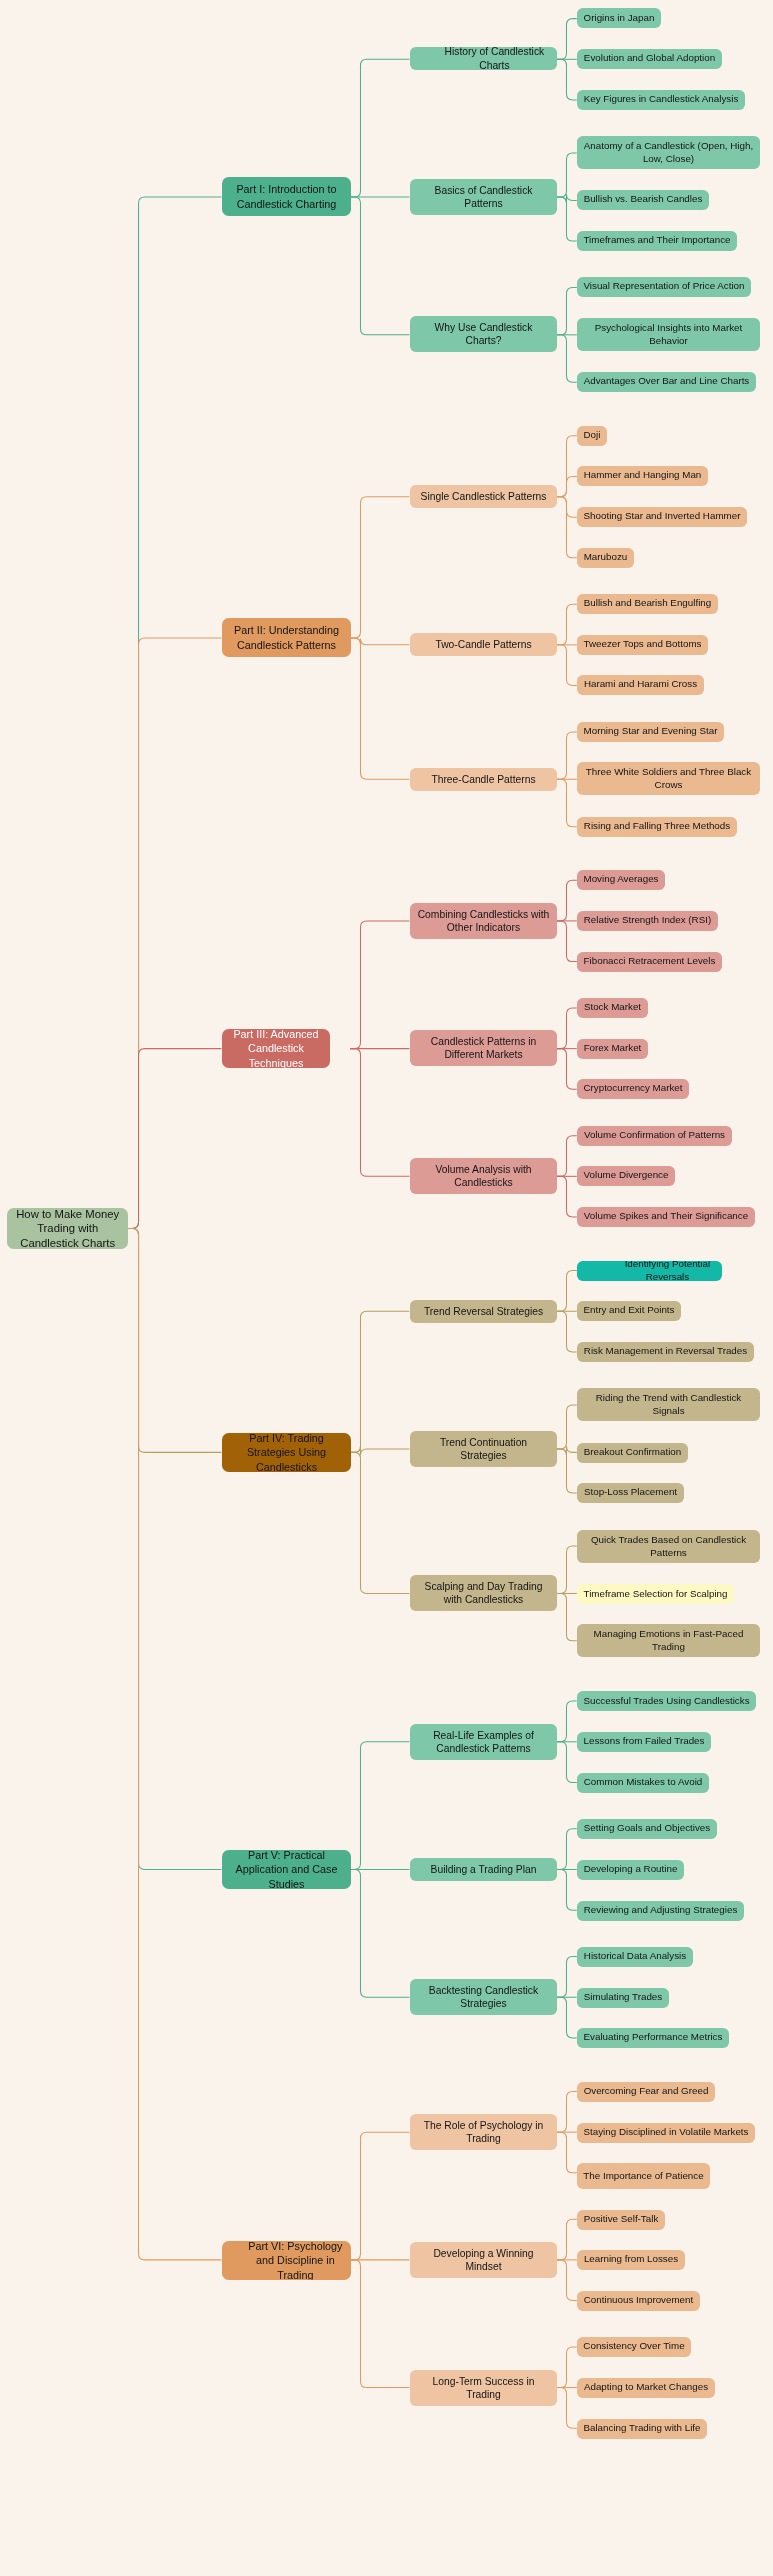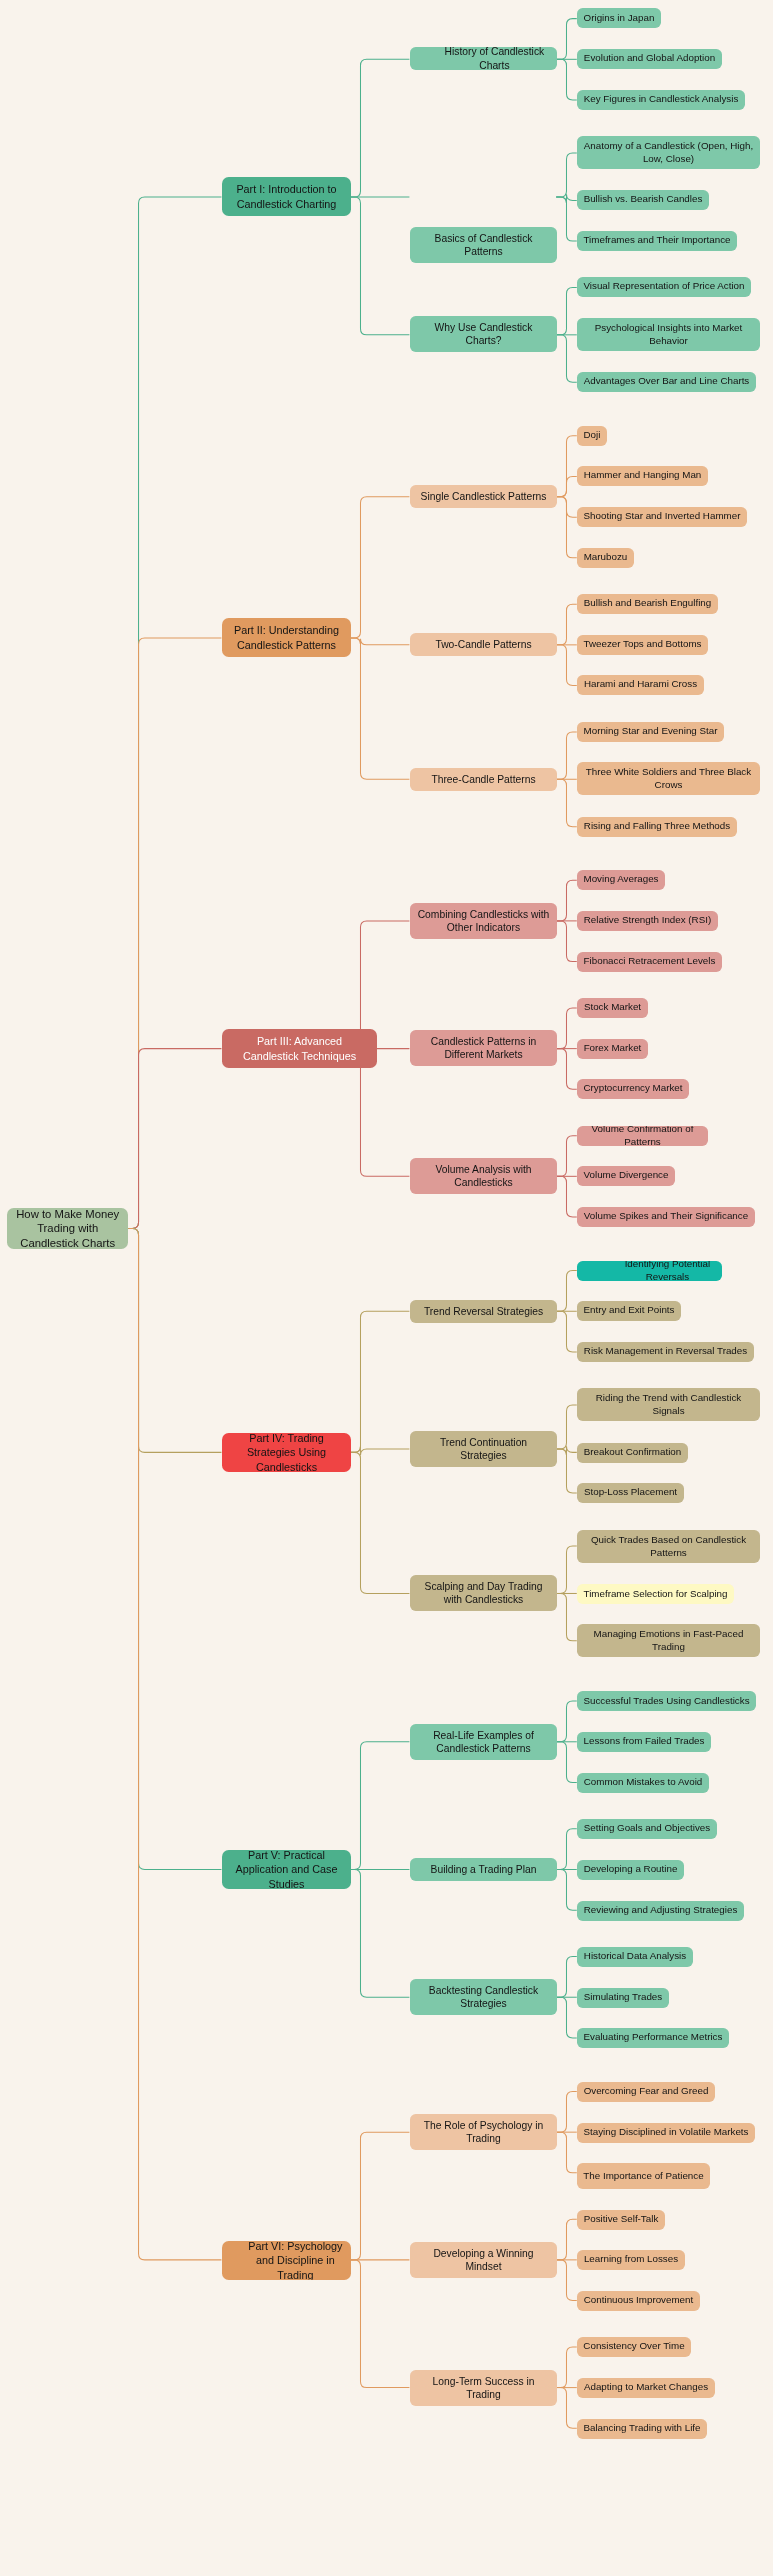--- a/index.html
+++ b/index.html
@@ -141,21 +141,21 @@
     </div>
     <div class="node node-leaf" style="left: 577px; top: 136px; width: 183px; height: 33px; background: rgb(126, 200, 169); color: rgb(20, 20, 20);">
       <span class="node-label">Anatomy of a Candlestick (Open, High, Low, Close)</span>
     </div>
     <div class="node node-leaf" style="left: 577px; top: 190px; width: 132px; height: 19.6px; background: rgb(126, 200, 169); color: rgb(20, 20, 20);">
       <span class="node-label">Bullish vs. Bearish Candles</span>
     </div>
     <div class="node node-leaf" style="left: 577px; top: 231px; width: 160px; height: 19.6px; background: rgb(126, 200, 169); color: rgb(20, 20, 20);">
       <span class="node-label">Timeframes and Their Importance</span>
     </div>
-    <div class="node node-mid" style="left: 410px; top: 179px; width: 147px; height: 36px; background: rgb(126, 200, 169); color: rgb(20, 20, 20); margin-top: 48px;">
+    <div class="node node-mid" style="left: 410px; top: 179px; width: 147px; height: 36px; background: rgb(126, 200, 169); color: rgb(20, 20, 20);">
       <span class="node-label">Basics of Candlestick Patterns</span>
     </div>
     <div class="node node-leaf" style="left: 577px; top: 277px; width: 174px; height: 19.6px; background: rgb(126, 200, 169); color: rgb(20, 20, 20);">
       <span class="node-label">Visual Representation of Price Action</span>
     </div>
     <div class="node node-leaf" style="left: 577px; top: 318px; width: 183px; height: 33px; background: rgb(126, 200, 169); color: rgb(20, 20, 20);">
       <span class="node-label">Psychological Insights into Market Behavior</span>
     </div>
     <div class="node node-leaf" style="left: 577px; top: 372px; width: 179px; height: 19.6px; background: rgb(126, 200, 169); color: rgb(20, 20, 20);">
       <span class="node-label">Advantages Over Bar and Line Charts</span>
@@ -225,33 +225,33 @@
     </div>
     <div class="node node-leaf" style="left: 577px; top: 1039px; width: 71px; height: 19.6px; background: rgb(221, 155, 150); color: rgb(20, 20, 20);">
       <span class="node-label">Forex Market</span>
     </div>
     <div class="node node-leaf" style="left: 577px; top: 1079px; width: 112px; height: 19.6px; background: rgb(221, 155, 150); color: rgb(20, 20, 20);">
       <span class="node-label">Cryptocurrency Market</span>
     </div>
     <div class="node node-mid" style="left: 410px; top: 1030px; width: 147px; height: 36px; background: rgb(221, 155, 150); color: rgb(20, 20, 20);">
       <span class="node-label">Candlestick Patterns in Different Markets</span>
     </div>
-    <div class="node node-leaf" style="left: 577px; top: 1126px; width: 131px; height: 19.6px; background: rgb(221, 155, 150); color: rgb(20, 20, 20);">
+    <div class="node node-leaf" style="left: 577px; top: 1126px; width: 155px; height: 19.6px; background: rgb(221, 155, 150); color: rgb(20, 20, 20);">
       <span class="node-label">Volume Confirmation of Patterns</span>
     </div>
     <div class="node node-leaf" style="left: 577px; top: 1166px; width: 98px; height: 19.6px; background: rgb(221, 155, 150); color: rgb(20, 20, 20);">
       <span class="node-label">Volume Divergence</span>
     </div>
     <div class="node node-leaf" style="left: 577px; top: 1207px; width: 178px; height: 19.6px; background: rgb(221, 155, 150); color: rgb(20, 20, 20);">
       <span class="node-label">Volume Spikes and Their Significance</span>
     </div>
     <div class="node node-mid" style="left: 410px; top: 1158px; width: 147px; height: 36px; background: rgb(221, 155, 150); color: rgb(20, 20, 20);">
       <span class="node-label">Volume Analysis with Candlesticks</span>
     </div>
-    <div class="node node-branch" style="left: 222px; top: 1029px; width: 155px; height: 39px; background: rgb(201, 106, 99); color: rgb(255, 255, 255);">
+    <div class="node node-branch" style="left: 222px; top: 1029px; width: 108px; height: 39px; background: rgb(201, 106, 99); color: rgb(255, 255, 255);">
       <span class="node-label">Part III: Advanced Candlestick Techniques</span>
     </div>
     <div class="node node-leaf" style="left: 577px; top: 1261px; width: 145px; height: 19.6px; background: #14b8a6; color: rgb(20, 20, 20); padding-left: 42px;">
       <span class="node-label">Identifying Potential Reversals</span>
     </div>
     <div class="node node-leaf" style="left: 577px; top: 1301px; width: 104px; height: 19.6px; background: rgb(195, 182, 141); color: rgb(20, 20, 20);">
       <span class="node-label">Entry and Exit Points</span>
     </div>
     <div class="node node-leaf" style="left: 577px; top: 1342px; width: 177px; height: 19.6px; background: rgb(195, 182, 141); color: rgb(20, 20, 20);">
       <span class="node-label">Risk Management in Reversal Trades</span>
@@ -276,21 +276,21 @@
     </div>
     <div class="node node-leaf" style="left: 577px; top: 1584px; width: 157px; height: 19.6px; background: #fef9c3; color: rgb(20, 20, 20); align-items: flex-end;">
       <span class="node-label">Timeframe Selection for Scalping</span>
     </div>
     <div class="node node-leaf" style="left: 577px; top: 1624px; width: 183px; height: 33px; background: rgb(195, 182, 141); color: rgb(20, 20, 20);">
       <span class="node-label">Managing Emotions in Fast-Paced Trading</span>
     </div>
     <div class="node node-mid" style="left: 410px; top: 1575px; width: 147px; height: 36px; background: rgb(195, 182, 141); color: rgb(20, 20, 20);">
       <span class="node-label">Scalping and Day Trading with Candlesticks</span>
     </div>
-    <div class="node node-branch" style="left: 222px; top: 1433px; width: 129px; height: 39px; background: #ef4444; color: rgb(20, 20, 20);">
+    <div class="node node-branch" style="left: 222px; top: 1433px; width: 129px; height: 39px; background: #a16207; color: rgb(20, 20, 20);">
       <span class="node-label">Part IV: Trading Strategies Using Candlesticks</span>
     </div>
     <div class="node node-leaf" style="left: 577px; top: 1691px; width: 179px; height: 19.6px; background: rgb(126, 200, 169); color: rgb(20, 20, 20); align-items: flex-end;">
       <span class="node-label">Successful Trades Using Candlesticks</span>
     </div>
     <div class="node node-leaf" style="left: 577px; top: 1732px; width: 134px; height: 19.6px; background: rgb(126, 200, 169); color: rgb(20, 20, 20);">
       <span class="node-label">Lessons from Failed Trades</span>
     </div>
     <div class="node node-leaf" style="left: 577px; top: 1773px; width: 132px; height: 19.6px; background: rgb(126, 200, 169); color: rgb(20, 20, 20);">
       <span class="node-label">Common Mistakes to Avoid</span>

